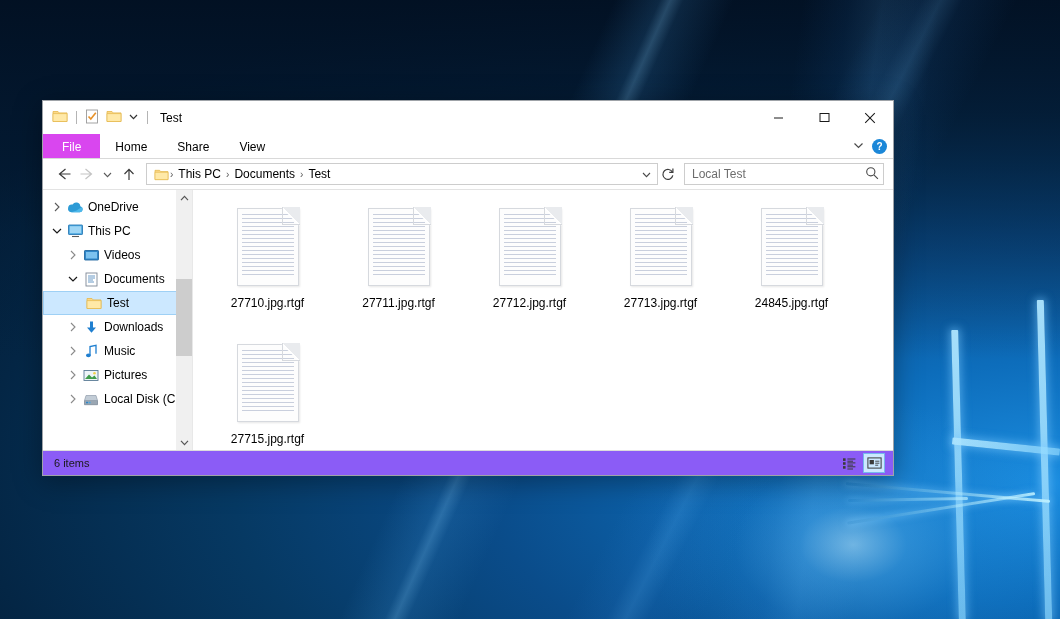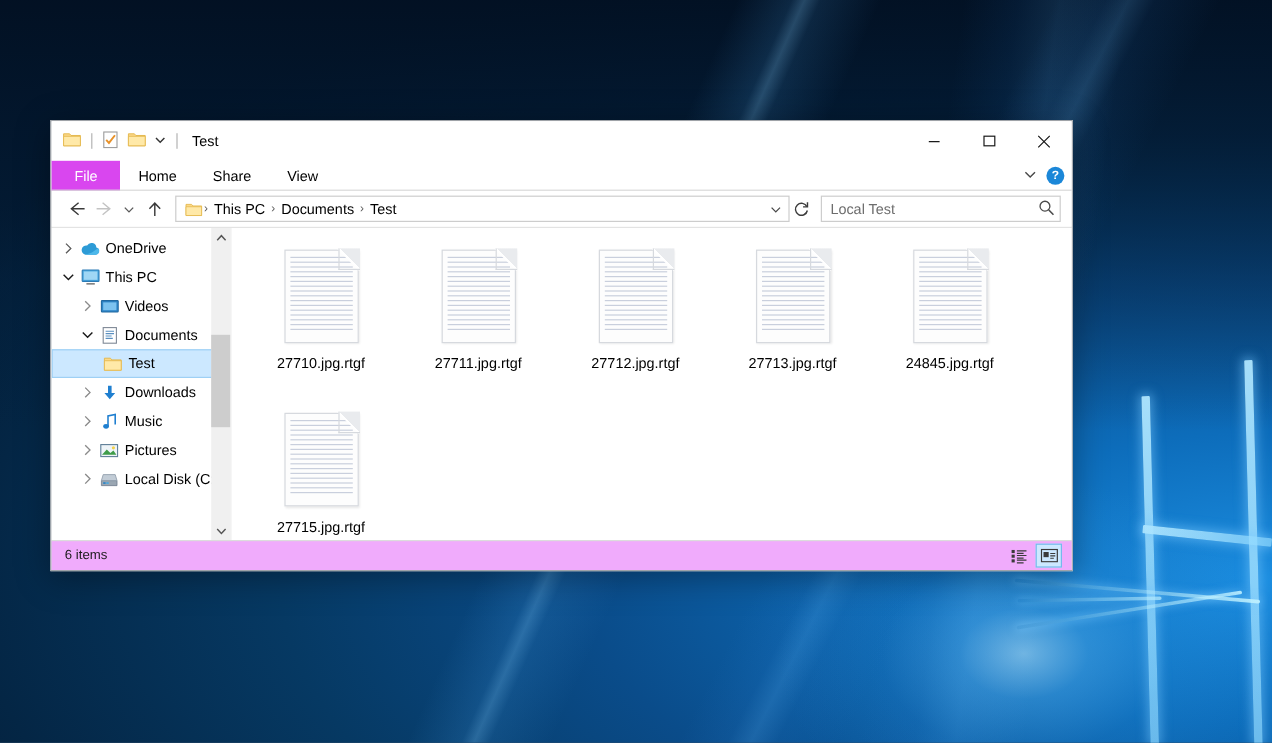--- a/index.html
+++ b/index.html
@@ -204,21 +204,21 @@
   }
   .doc-fold-cover {
     position: absolute; right: -1px; top: -1px; width: 19px; height: 19px;
     background: #fff;
     clip-path: polygon(100% 0, 100% 100%, 0 0);
   }
   .file-name { margin-top: 10px; font-size: 12px; color: #000; white-space: nowrap; }
 
   
   .statusbar {
-    height: 25px; flex: 0 0 auto; background: #f0abfc;
+    height: 25px; flex: 0 0 auto; background: #8b5cf6;
     border-top: 1px solid #dcdcdc;
     display: flex; align-items: center; justify-content: space-between;
     padding: 0 8px 0 11px;
   }
   .status-text { font-size: 11px; color: #1a1a1a; }
   .view-btns { display: flex; align-items: center; gap: 3px; }
   .view-btn {
     width: 22px; height: 20px; display: flex; align-items: center; justify-content: center;
   }
   .view-btn.active { background: #cce8ff; border: 1px solid #75b9ec; }

